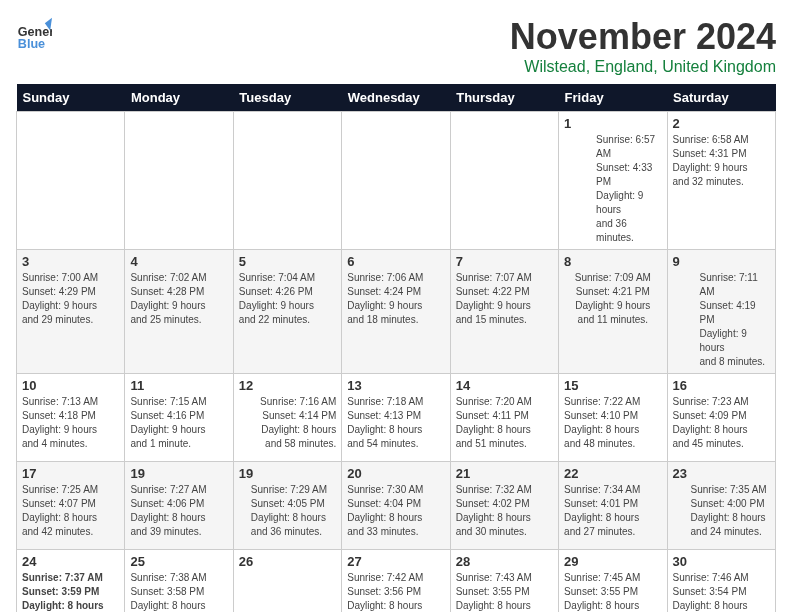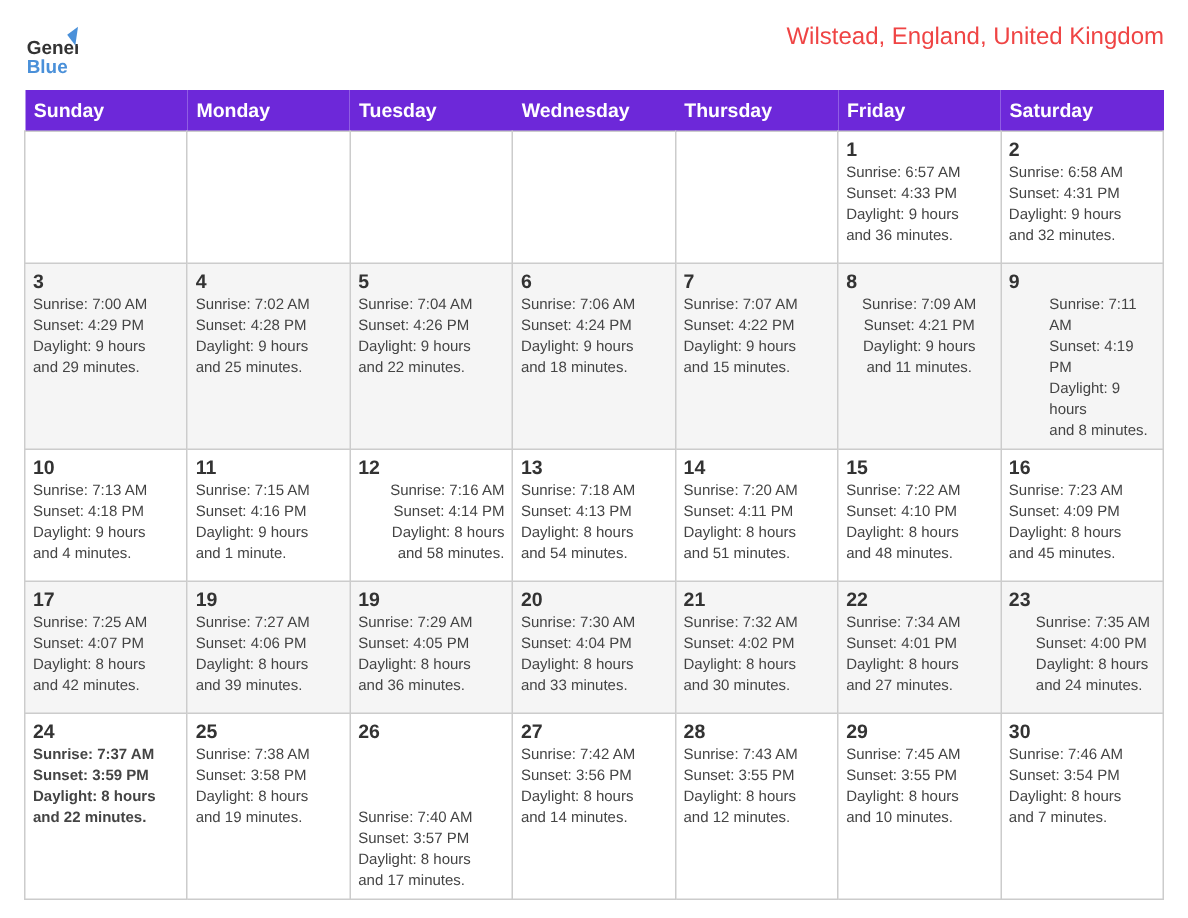--- a/index.html
+++ b/index.html
@@ -28,29 +28,29 @@
     .title-area {
       text-align: right;
     }
     .month-title {
       font-size: 36px;
       font-weight: bold;
       color: #333;
     }
     .location-title {
       font-size: 16px;
-      color: #ef4444;
+      color: #15803d;
     }
     table {
       width: 100%;
       border-collapse: collapse;
       table-layout: fixed;
     }
     thead th {
-      background-color: #6d28d9;
+      background-color: #0f172a;
       color: #fff;
       text-align: left;
       padding: 6px 6px;
       font-size: 13px;
       font-weight: bold;
     }
     tbody td {
       border: 1px solid #ccc;
       vertical-align: top;
       padding: 4px 5px;
@@ -82,20 +82,21 @@
 
 <div class="header-area">
   <div class="logo">
     <svg class="logo-icon" viewBox="0 0 40 40">
       <text x="2" y="22" font-size="14" font-weight="bold" fill="#333">General</text>
       <text x="2" y="36" font-size="14" font-weight="bold" fill="#4a90d9">Blue</text>
       <polygon points="32,8 40,2 38,16" fill="#4a90d9"></polygon>
     </svg>
   </div>
   <div class="title-area">
+    <div class="month-title">November 2024</div>
     <div class="location-title">Wilstead, England, United Kingdom</div>
   </div>
 </div>
 
 <table>
   <thead>
     <tr>
     <th>Sunday</th>
         <th>Monday</th>
         <th>Tuesday</th>
@@ -107,21 +108,21 @@
   </thead>
   <tbody id="calendar-body">
   <tr>
         <td class="empty-cell"></td>
         <td class="empty-cell"></td>
         <td class="empty-cell"></td>
         <td class="empty-cell"></td>
         <td class="empty-cell"></td>
         <td>
           <span class="day-number">1</span>
-          <div class="day-info" style="white-space: pre-line;">Sunrise: 6:57 AM
+          <div class="day-info" style="white-space: pre-line; margin-left: 32px;">Sunrise: 6:57 AM
 Sunset: 4:33 PM
 Daylight: 9 hours
 and 36 minutes.</div>
         </td>
         <td>
           <span class="day-number">2</span>
           <div class="day-info" style="white-space: pre-line;">Sunrise: 6:58 AM
 Sunset: 4:31 PM
 Daylight: 9 hours
 and 32 minutes.</div>
@@ -239,21 +240,21 @@
         </td>
         <td>
           <span class="day-number">19</span>
           <div class="day-info" style="white-space: pre-line;">Sunrise: 7:27 AM
 Sunset: 4:06 PM
 Daylight: 8 hours
 and 39 minutes.</div>
         </td>
         <td>
           <span class="day-number">19</span>
-          <div class="day-info" style="white-space: pre-line;">Sunrise: 7:29 AM
+          <div class="day-info" style="white-space: pre-line; margin-left: 12px;">Sunrise: 7:29 AM
 Sunset: 4:05 PM
 Daylight: 8 hours
 and 36 minutes.</div>
         </td>
         <td>
           <span class="day-number">20</span>
           <div class="day-info" style="white-space: pre-line;">Sunrise: 7:30 AM
 Sunset: 4:04 PM
 Daylight: 8 hours
 and 33 minutes.</div>

